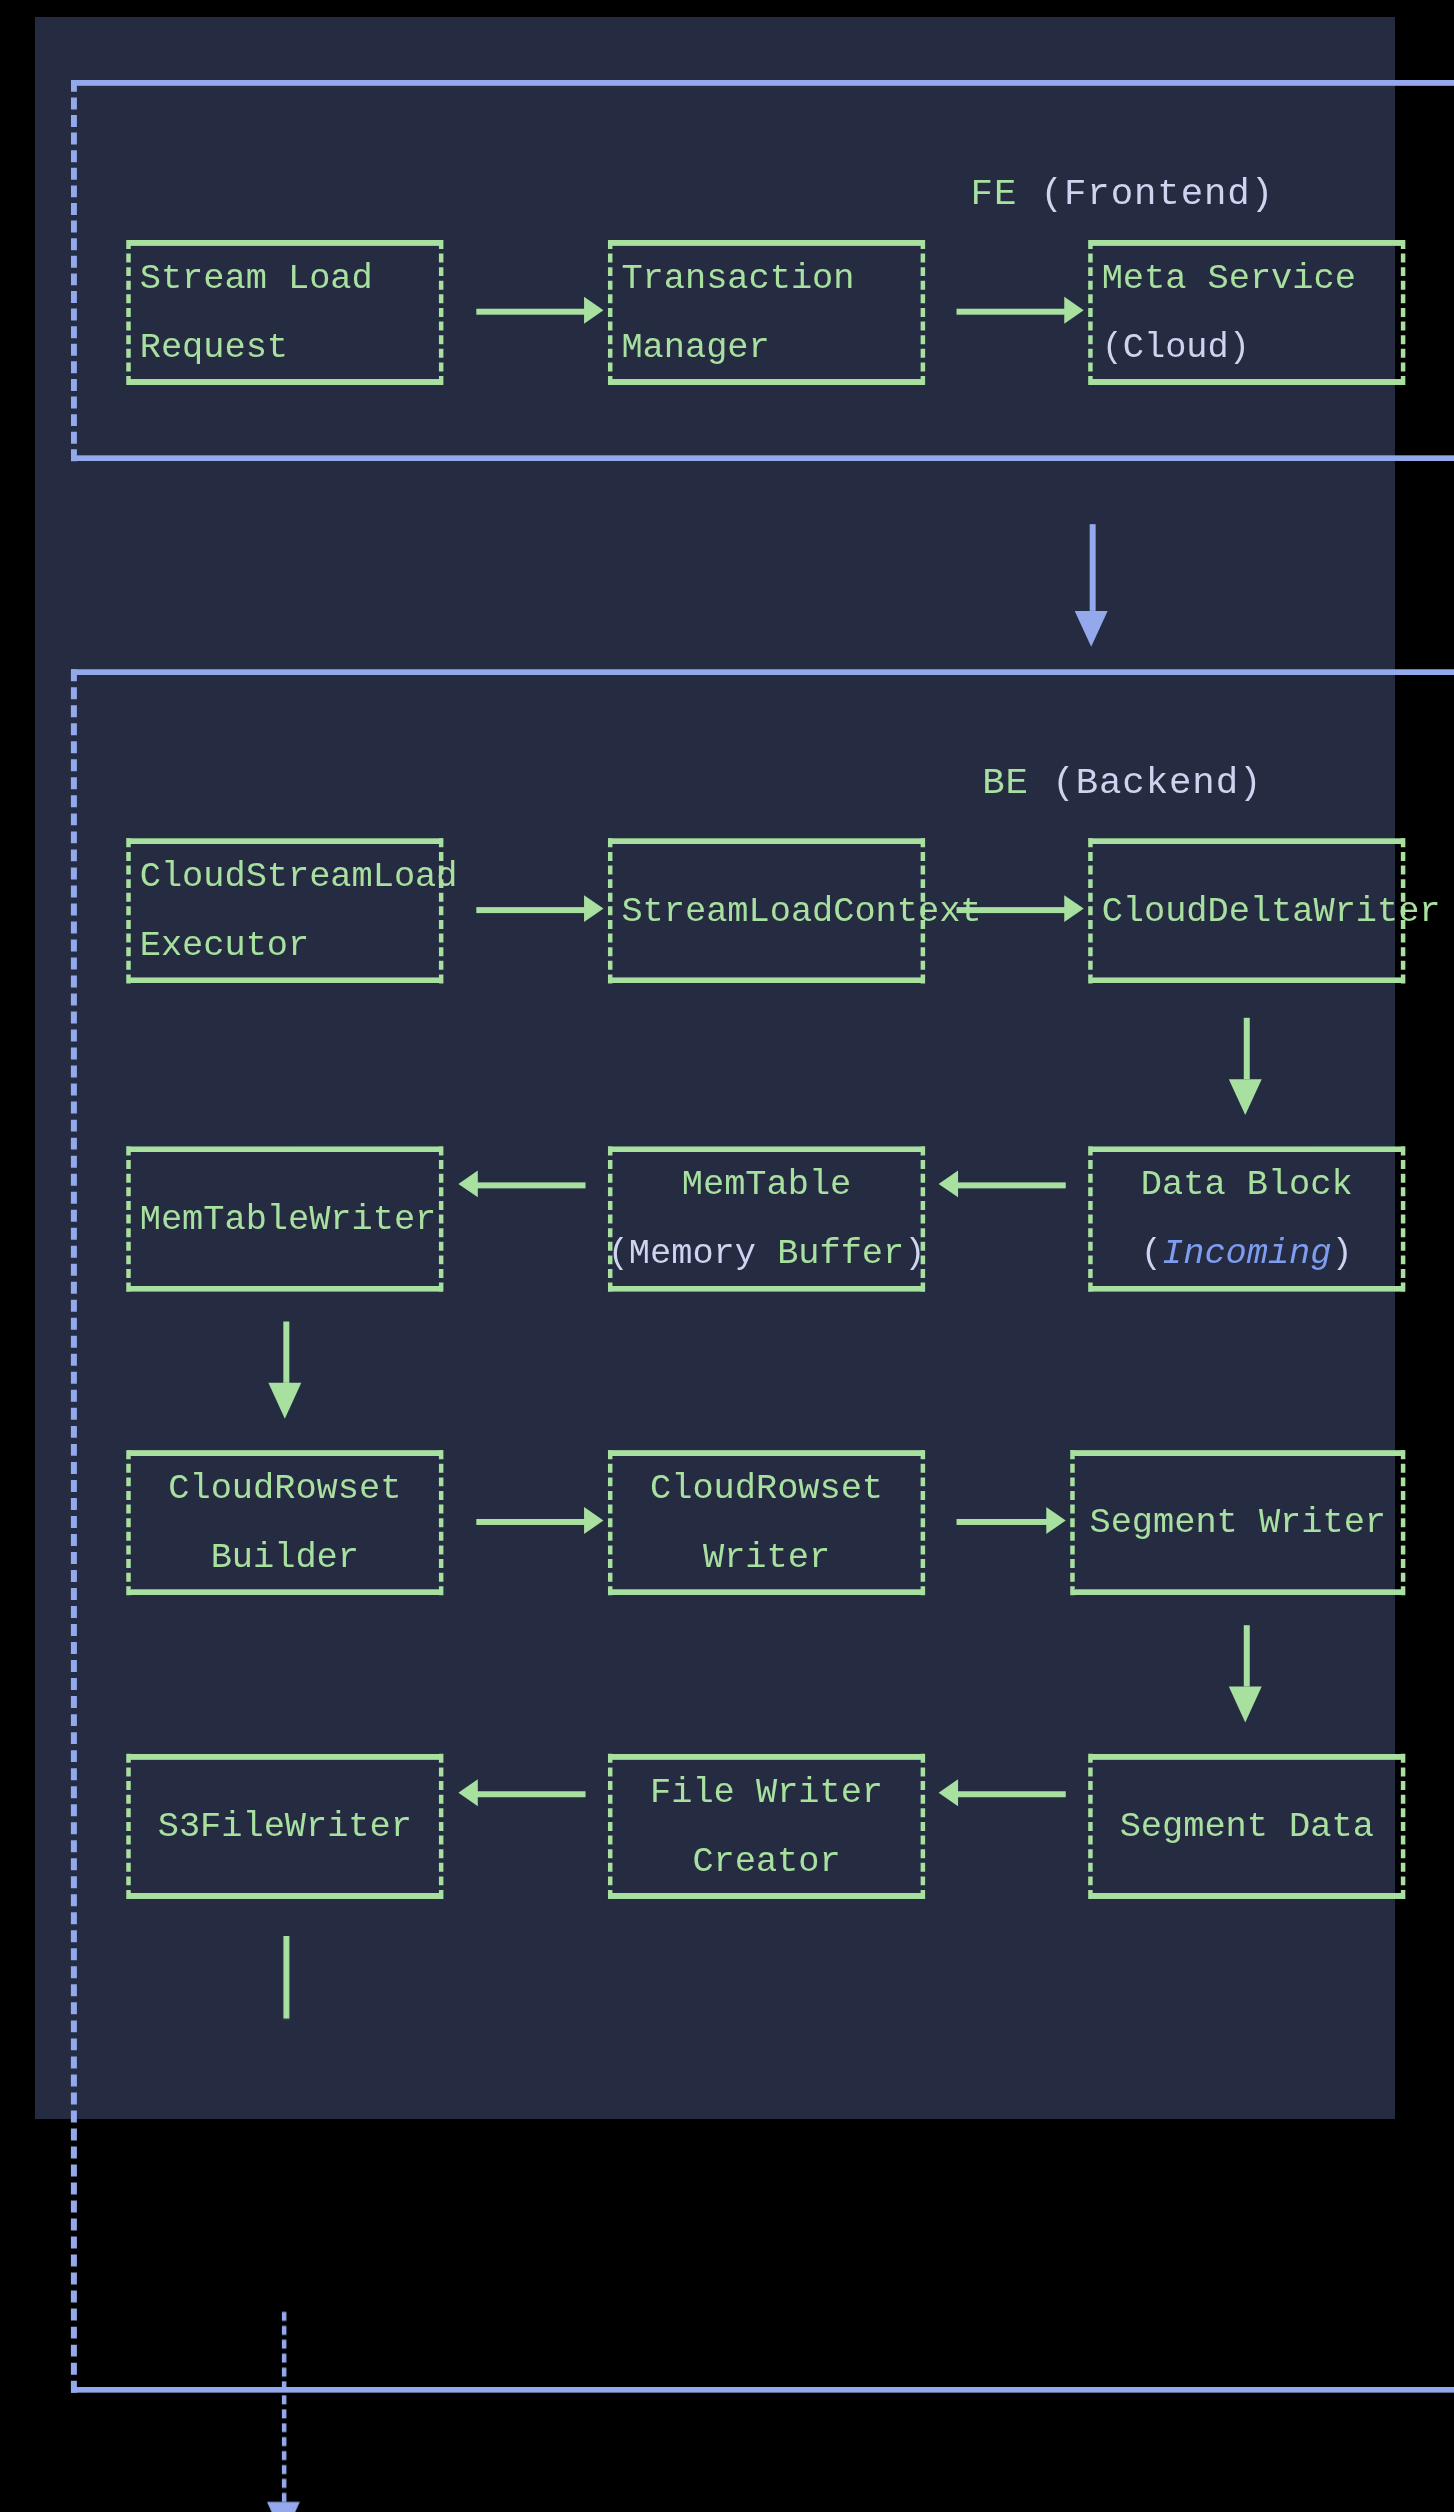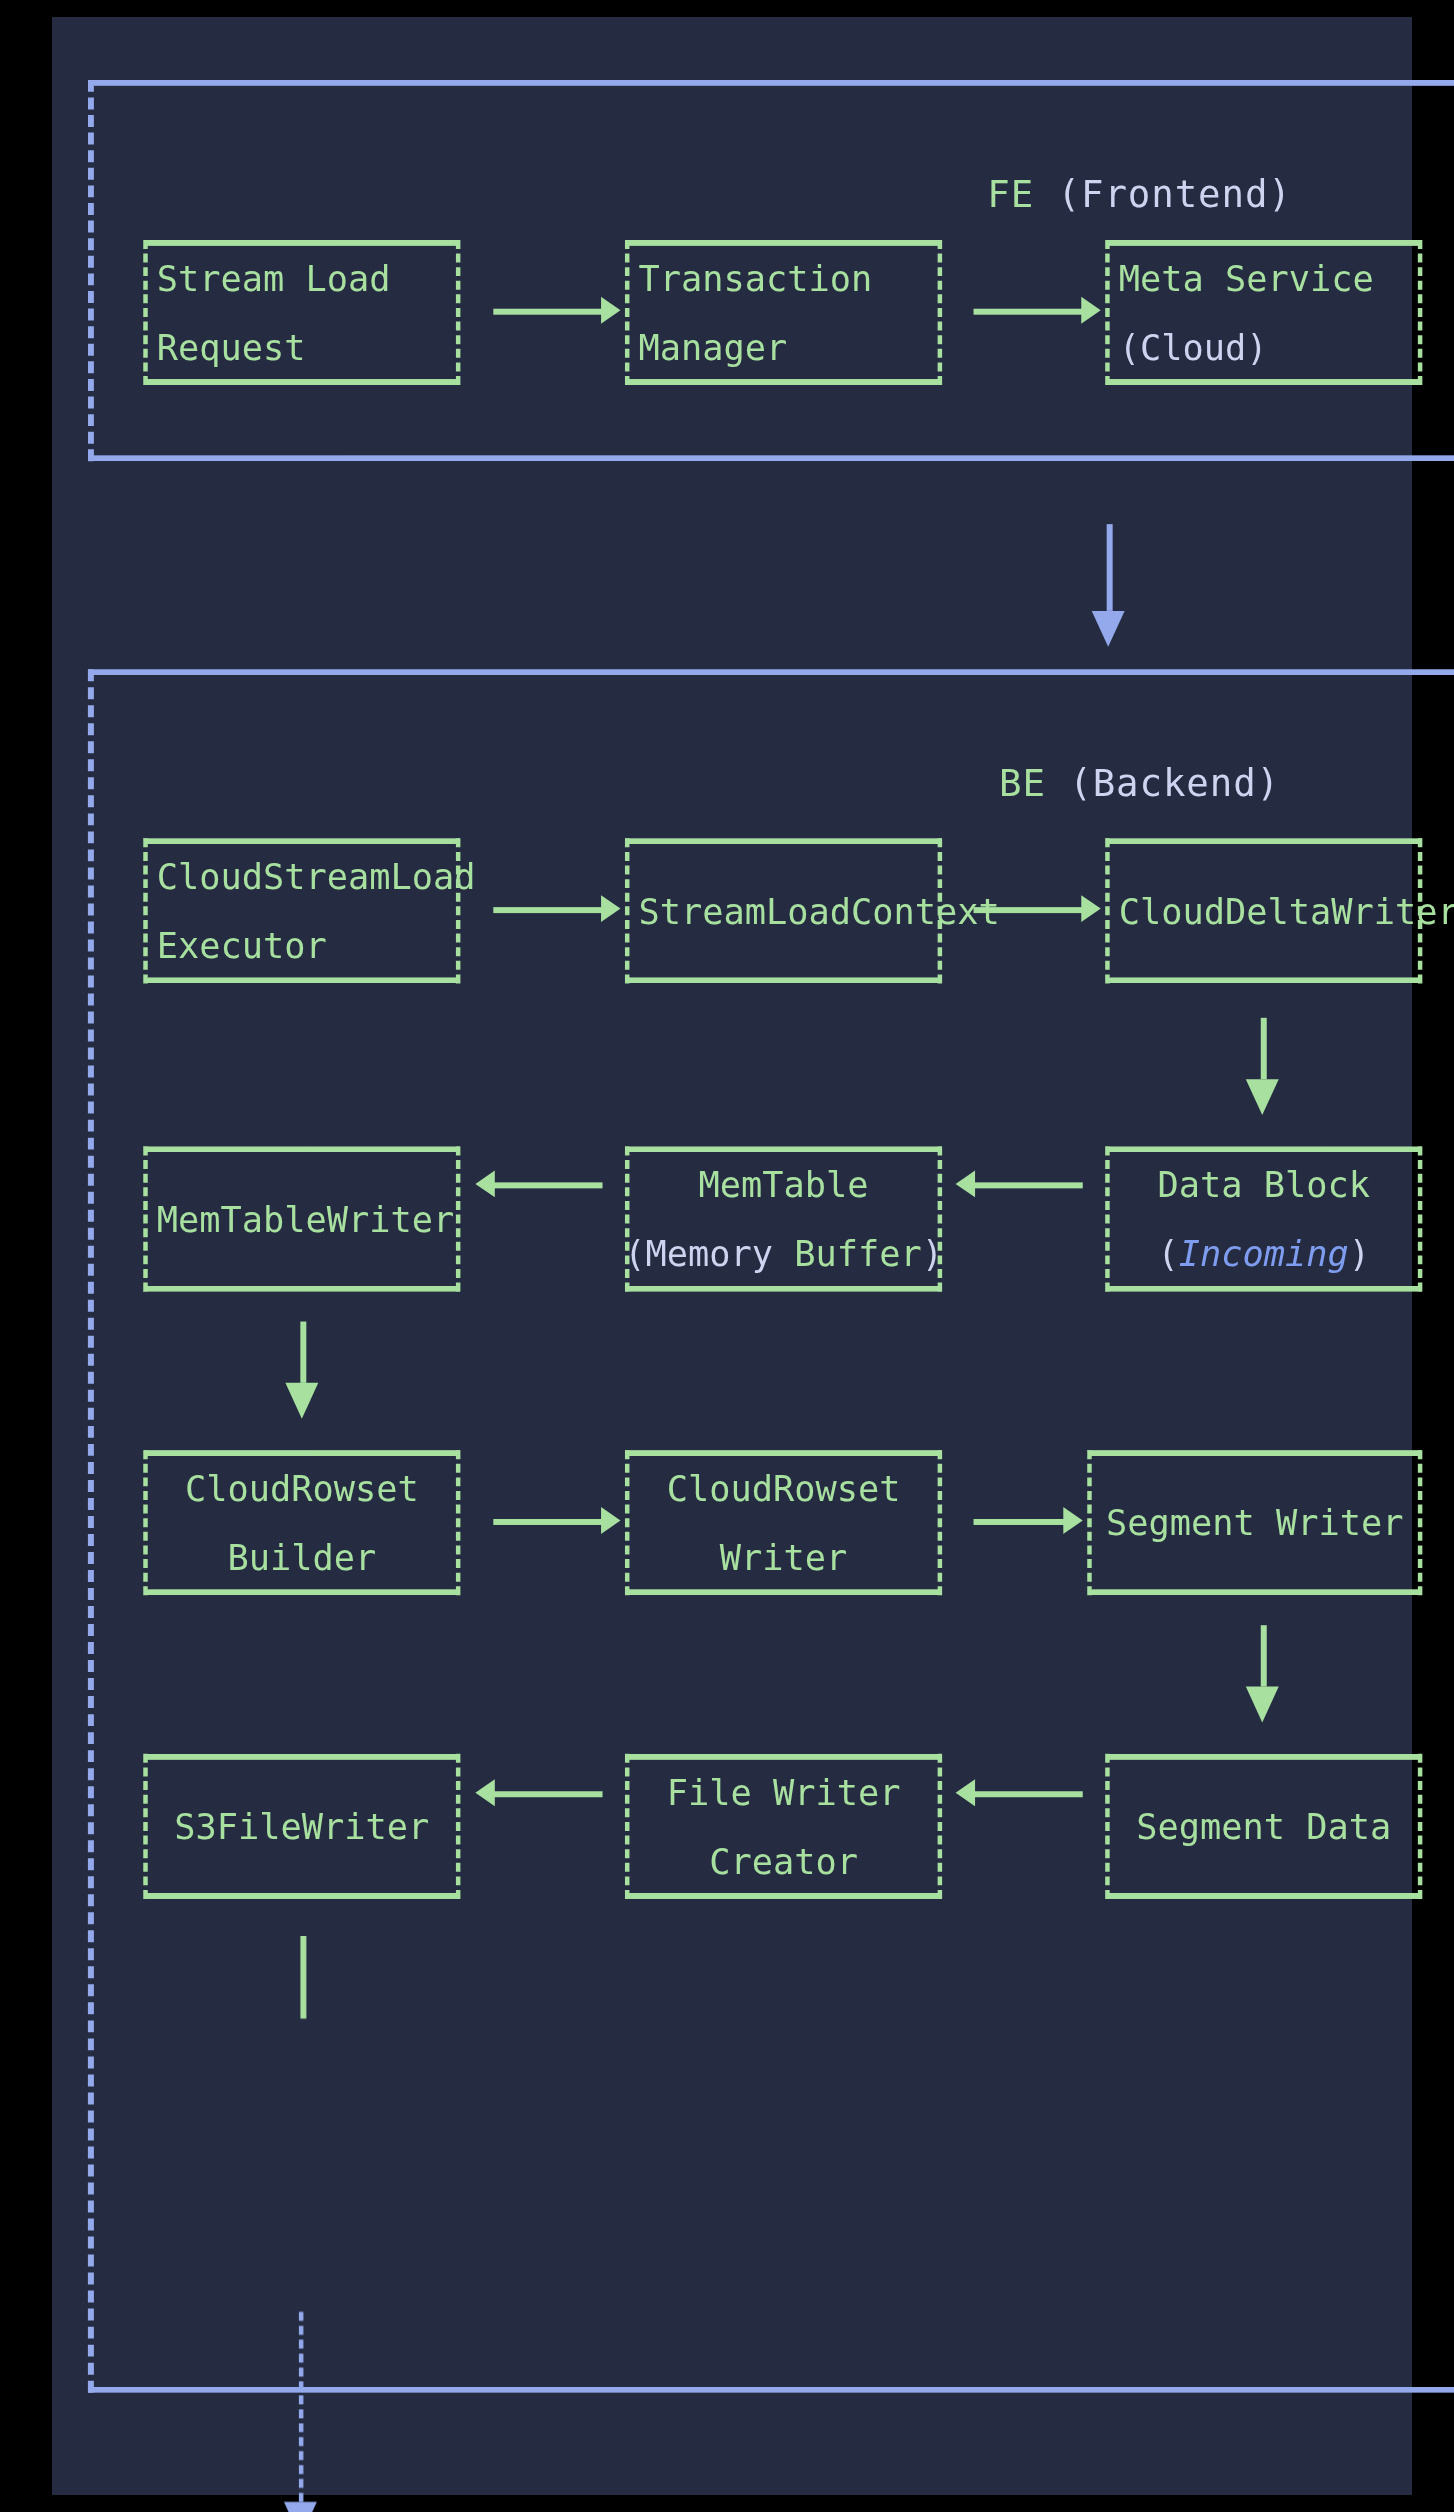--- a/index.html
+++ b/index.html
@@ -12,23 +12,24 @@
   }
   *{box-sizing:border-box;margin:0;padding:0;}
   html,body{background:var(--page);}
   body{
     width:1455px;height:2512px;
     font-family:"DejaVu Sans Mono","Liberation Mono",monospace;
     overflow:hidden;
   }
   #canvas{
     position:absolute;
-    left:52px;top:17px;
-    width:1360px;height:2478px;
+    left:35px;top:17px;
+    width:1360px;height:2102px;
     background:var(--bg);
+    font-family:Liberation Mono, monospace;
   }
   
   .section{
     position:absolute;
     border-top:4.2px solid var(--blue);
     border-bottom:4.2px solid var(--blue);
     border-left:4.2px dashed var(--blue);
     border-right:4.2px dashed var(--blue);
   }
   .section-title{

